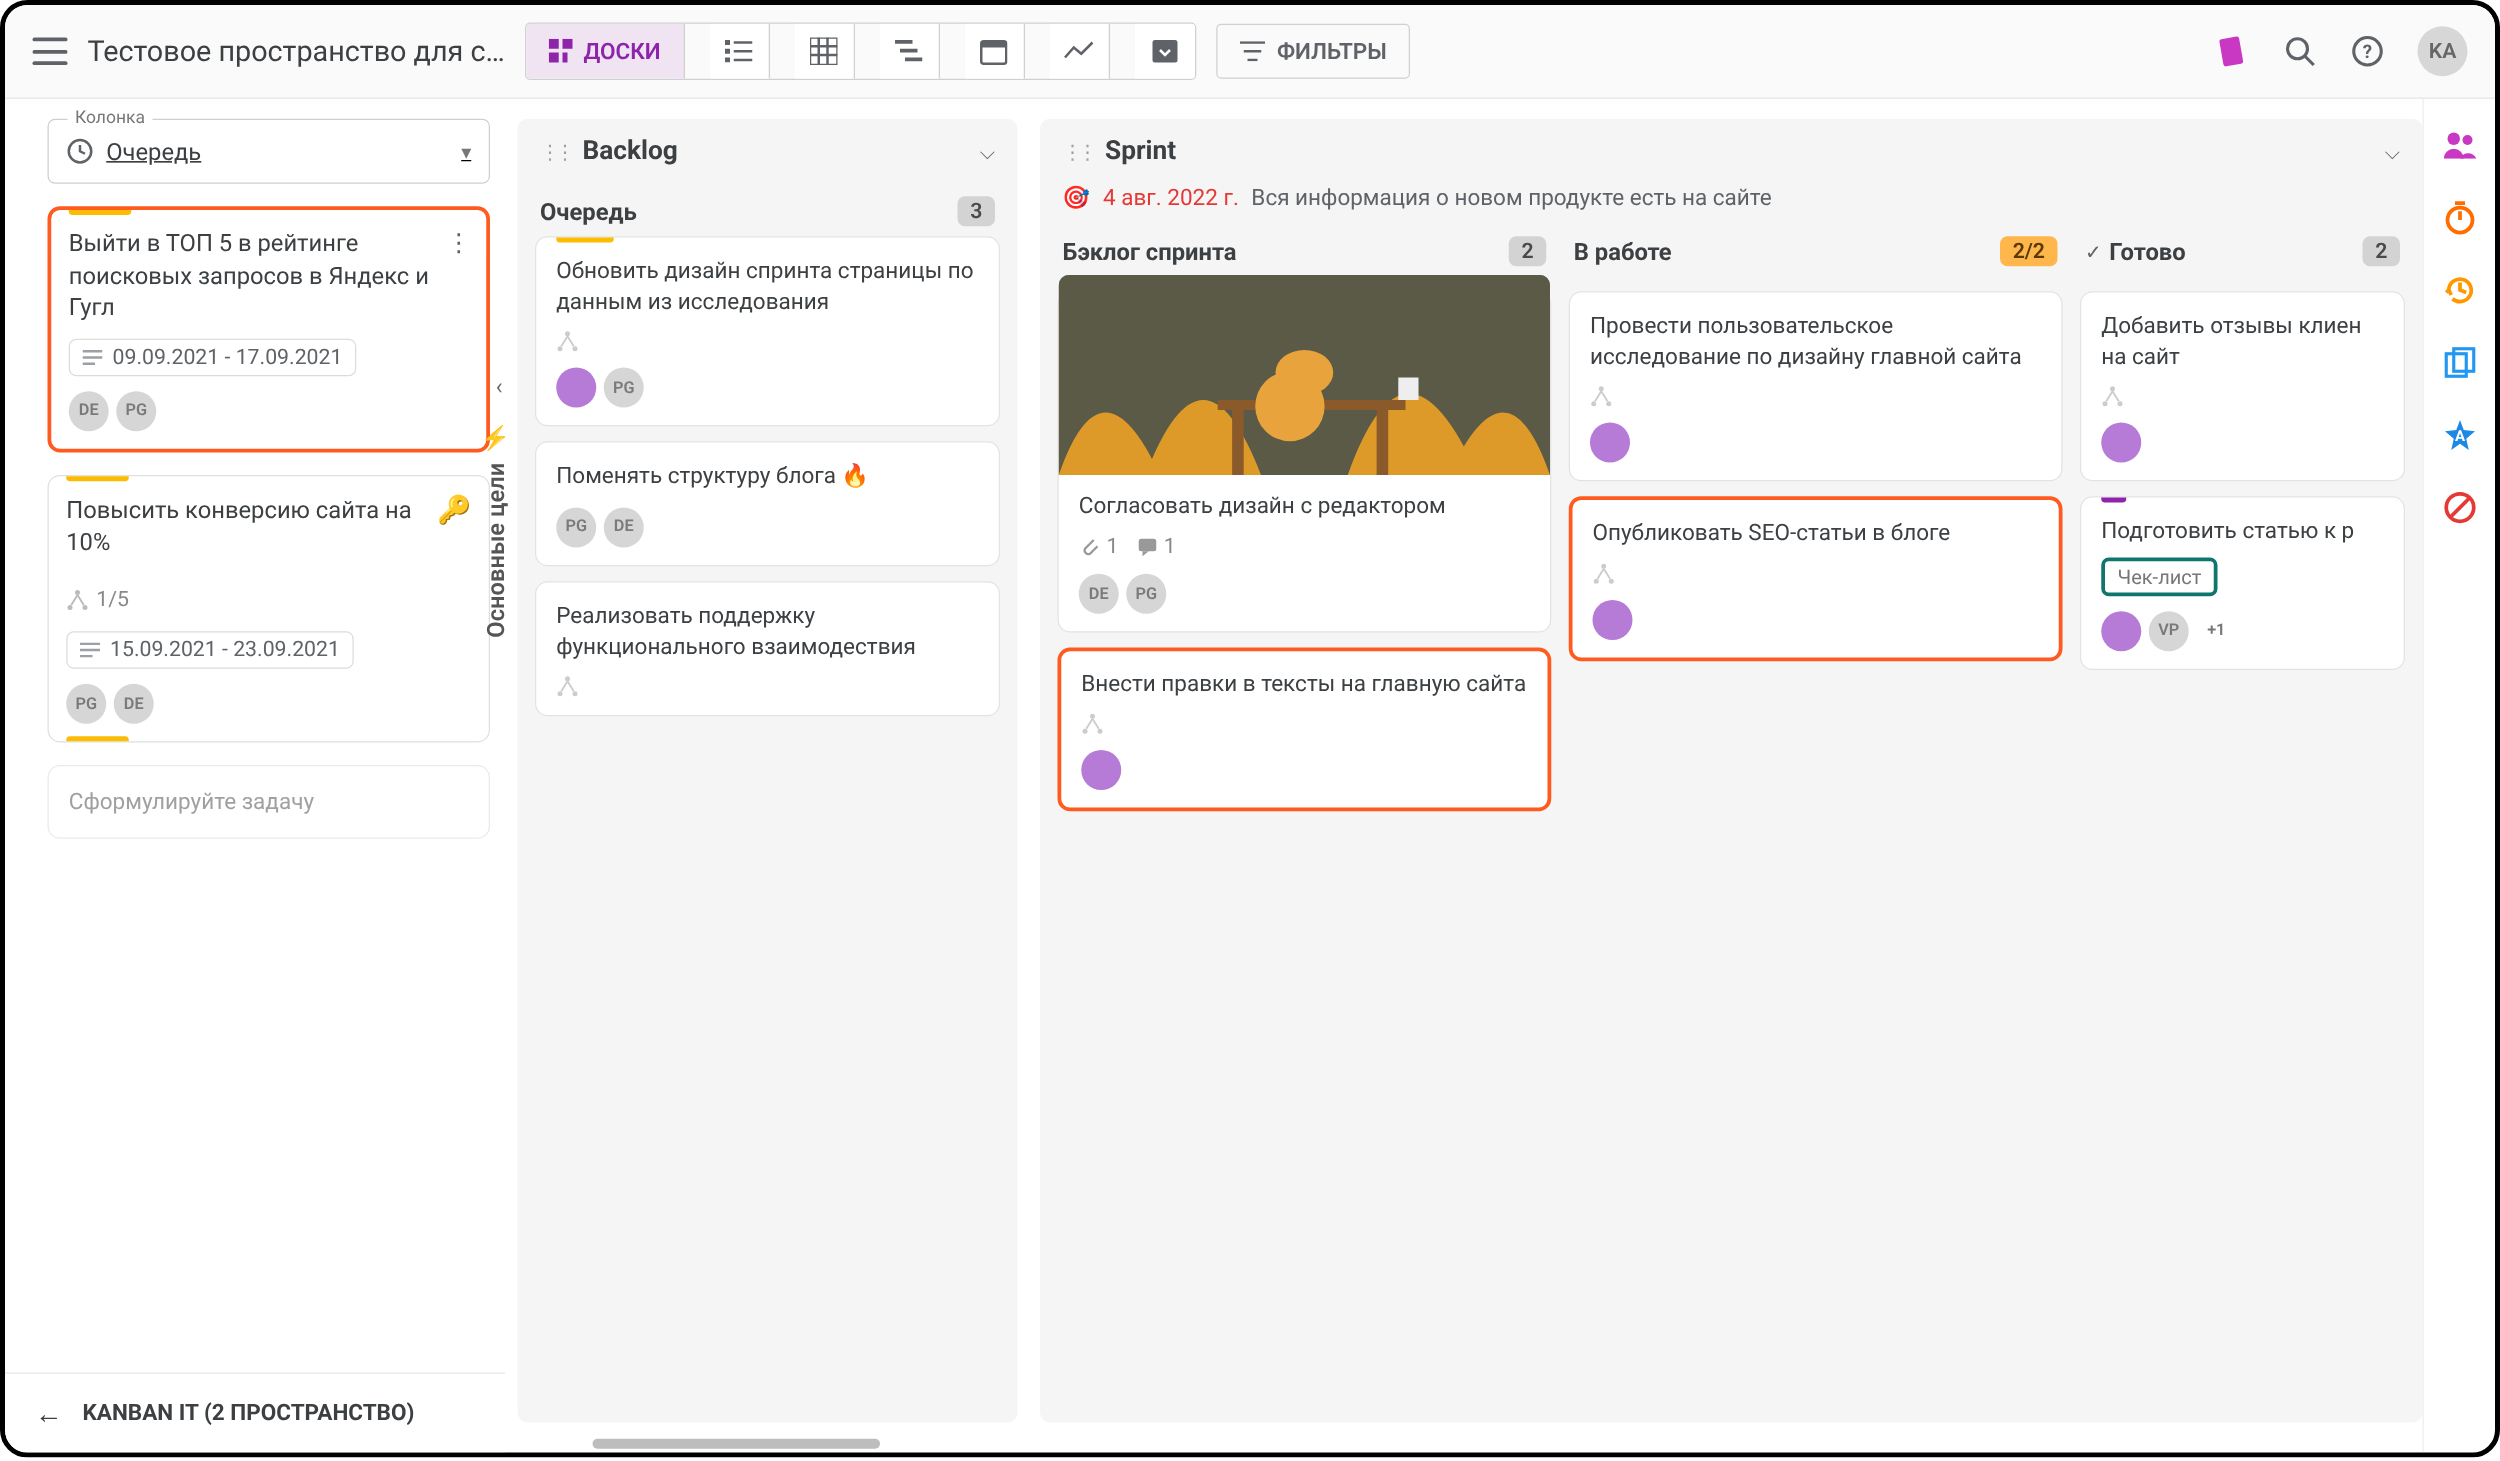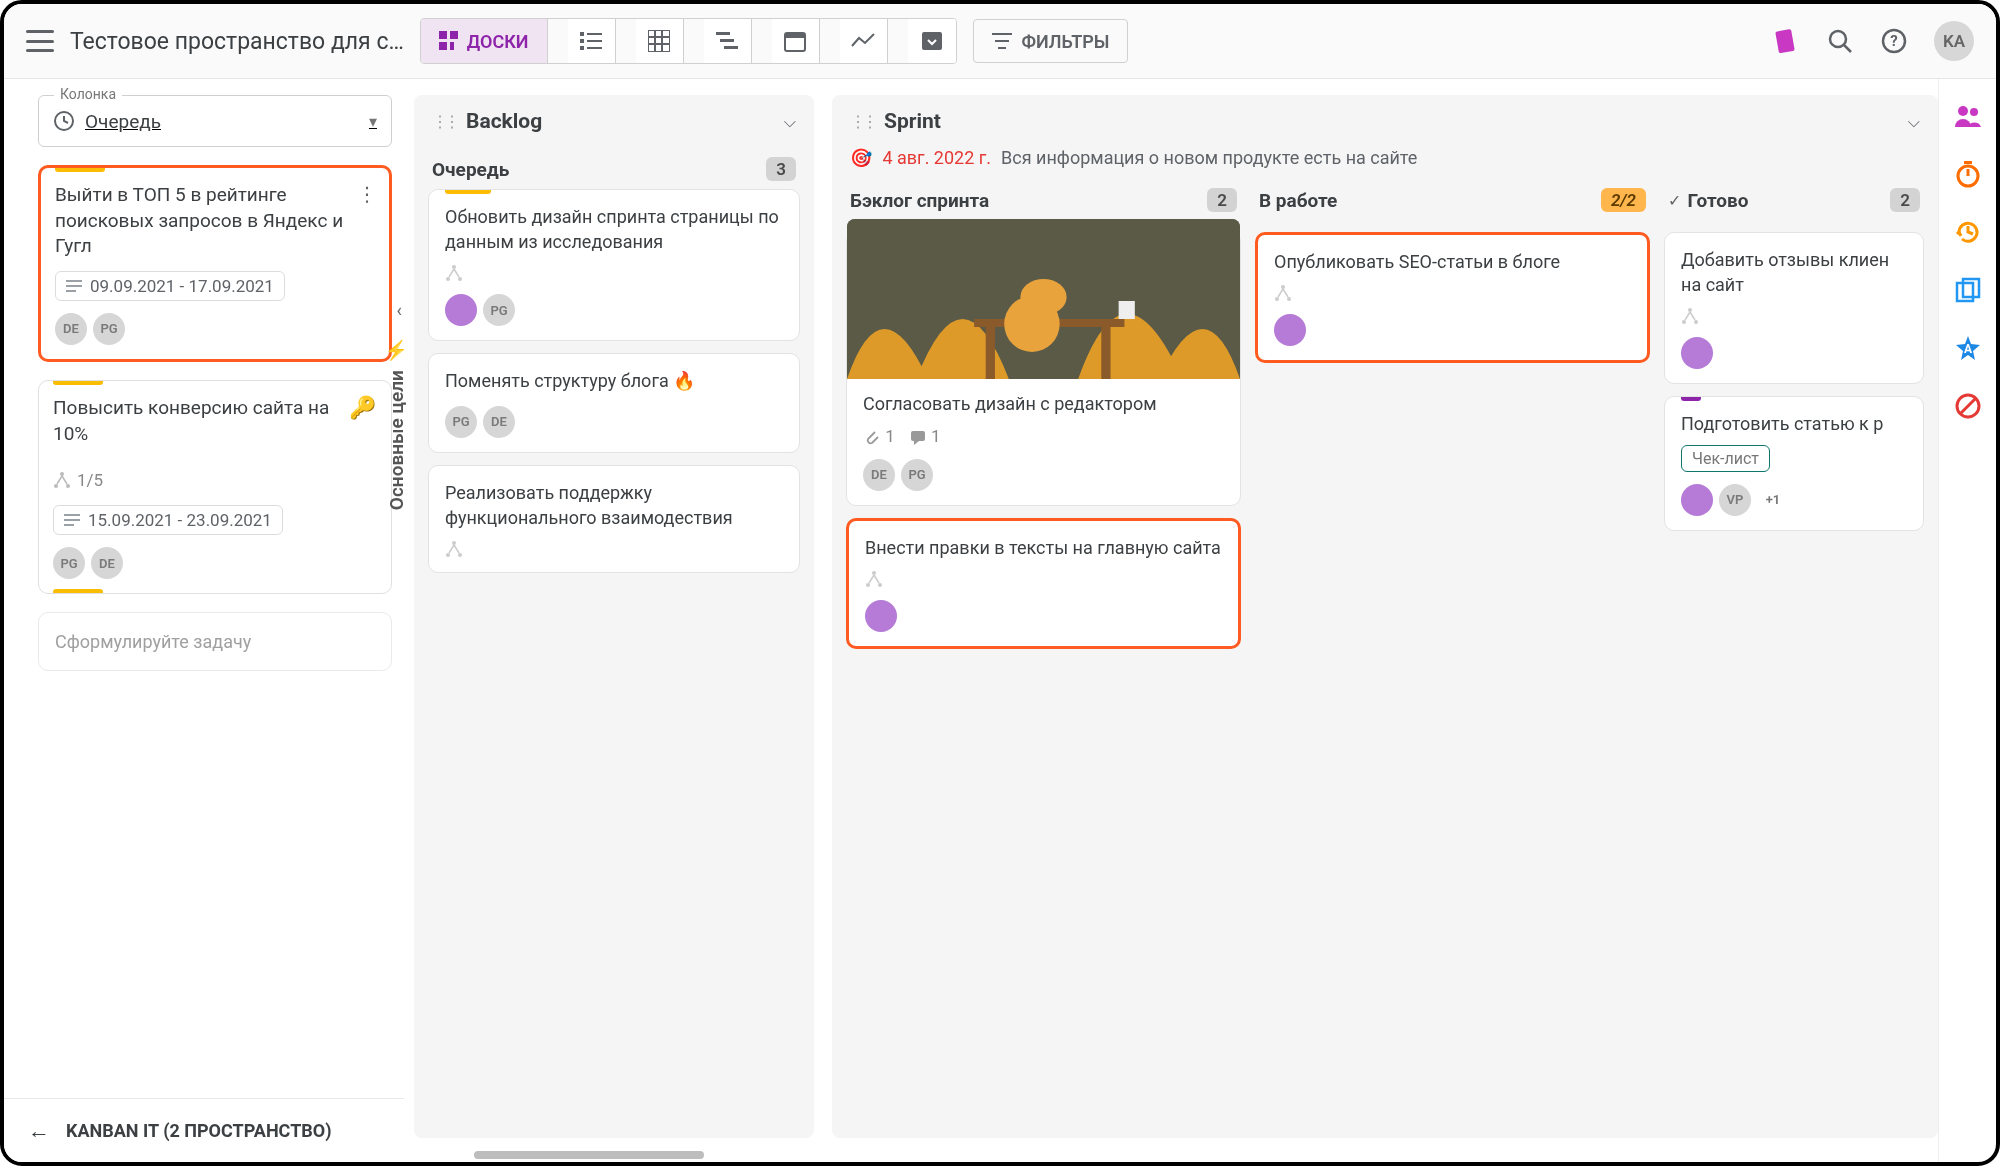--- a/index.html
+++ b/index.html
@@ -52,37 +52,37 @@
   .panel-header .grip { color: #9aa0a6; font-size: 16px; letter-spacing: -4px; }
   .panel-title { font-size: 21px; font-weight: 700; color: #3c4043; }
   .panel-header .coll { margin-left: auto; color: #5f6368; cursor: pointer; }
   .sprint-meta { display: flex; align-items: center; gap: 10px; padding: 0 18px 10px 18px; font-size: 18px; }
   .sprint-meta .target { font-size: 18px; }
   .sprint-meta .date { color: #e53935; }
   .sprint-meta .desc { color: #5f6368; }
   .column-head { display: flex; align-items: center; padding: 10px 18px 8px 18px; }
   .column-head .name { font-size: 19px; font-weight: 700; color: #3c4043; }
   .badge { margin-left: auto; background: #d3d3d3; color: #4a4a4a; border-radius: 6px; padding: 2px 10px; font-size: 17px; font-weight: 600; }
-  .badge.orange { background: #ffb74d; color: #5b3a00; font-style: italic; }
+  .badge.orange { background: #ffb74d; color: #5b3a00; }
   .column-head .check { color: #5f6368; margin-right: 6px; }
   .lane-row { display: flex; gap: 14px; padding: 0 14px; flex: 1; overflow: hidden; }
   .lane { flex: 1; min-width: 330px; display: flex; flex-direction: column; gap: 12px; padding-bottom: 14px; }
   .card { background: #fff; border: 1px solid #e3e3e3; border-radius: 10px; padding: 14px 16px; position: relative; }
   .card.sel { border: 3px solid #ff5a1f; }
   .card .stripe { position: absolute; left: 16px; top: 0; width: 46px; height: 4px; background: #fbbc04; border-radius: 0 0 3px 3px; }
   .card .stripe.purple { width: 20px; background: #8e24aa; }
   .card-title { font-size: 18px; color: #3c4043; line-height: 1.4; }
   .card-meta { display: flex; align-items: center; gap: 14px; margin-top: 10px; color: #888; font-size: 17px; }
   .card-img { width: 100%; height: 160px; border-radius: 8px 8px 0 0; margin: -14px -16px 12px -16px; width: calc(100% + 32px); background: linear-gradient(#6a6a5a, #8a7a3a); position: relative; overflow: hidden; }
   .subtasks { color: #b7b7b7; }
   .rightbar { width: 58px; min-width: 58px; border-left: 1px solid #eee; display: flex; flex-direction: column; align-items: center; gap: 28px; padding-top: 22px; }
   .rb-icon { width: 30px; height: 30px; display: flex; align-items: center; justify-content: center; cursor: pointer; }
   .scroll-hint { position: absolute; bottom: 3px; left: 470px; height: 8px; width: 230px; background: #bdbdbd; border-radius: 4px; }
   svg { display: block; }
-  .checklist-chip { display: inline-block; font-size: 16px; color: #777; border: 1px solid #0f766e; border-radius: 6px; padding: 3px 10px; margin-top: 8px; }
+  .checklist-chip { display: inline-block; font-size: 16px; color: #777; border: 3px solid #0f766e; border-radius: 6px; padding: 3px 10px; margin-top: 8px; }
 </style>
 </head>
 <body>
 
 <div class="frame">
 
   <div class="topbar">
     <div class="menu-icon">
         <span></span>
         <span></span>
@@ -369,20 +369,35 @@
                   <div class="av img"></div>
                 </div>
             </div>
           </div>
 
           <div class="lane">
             <div class="column-head" style="padding-left:4px;padding-right:4px;">
               <span class="name">В работе</span>
               <span class="badge orange">2/2</span>
             </div>
+            <div class="card">
+              <div class="card-title">Провести пользовательское исследование по дизайну главной сайта</div>
+              <div class="card-meta subtasks">
+                <svg width="18" height="18" viewBox="0 0 18 18">
+                    <circle cx="9" cy="3" r="2" fill="#ccc"></circle>
+                    <circle cx="3" cy="15" r="2" fill="#ccc"></circle>
+                    <circle cx="15" cy="15" r="2" fill="#ccc"></circle>
+                    <line x1="9" y1="5" x2="4" y2="13" stroke="#ccc" stroke-width="1.5"></line>
+                    <line x1="9" y1="5" x2="14" y2="13" stroke="#ccc" stroke-width="1.5"></line>
+                  </svg>
+              </div>
+              <div class="avatars-row">
+                  <div class="av img"></div>
+                </div>
+            </div>
             <div class="card sel">
               <div class="card-title">Опубликовать SEO-статьи в блоге</div>
               <div class="card-meta subtasks">
                 <svg width="18" height="18" viewBox="0 0 18 18">
                     <circle cx="9" cy="3" r="2" fill="#ccc"></circle>
                     <circle cx="3" cy="15" r="2" fill="#ccc"></circle>
                     <circle cx="15" cy="15" r="2" fill="#ccc"></circle>
                     <line x1="9" y1="5" x2="4" y2="13" stroke="#ccc" stroke-width="1.5"></line>
                     <line x1="9" y1="5" x2="14" y2="13" stroke="#ccc" stroke-width="1.5"></line>
                   </svg>

